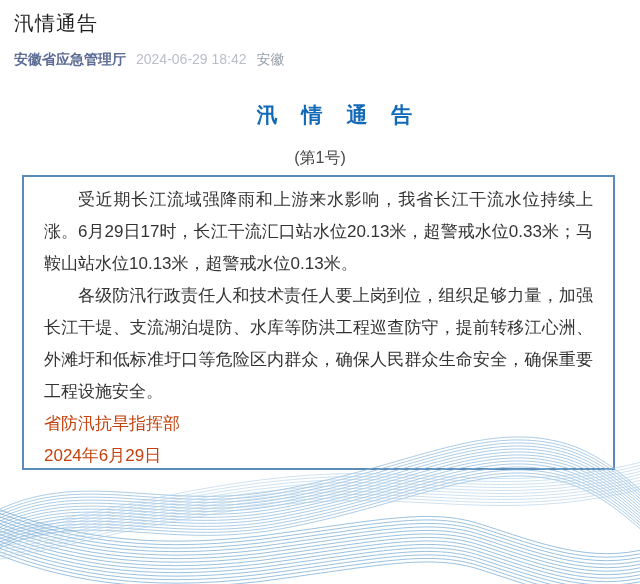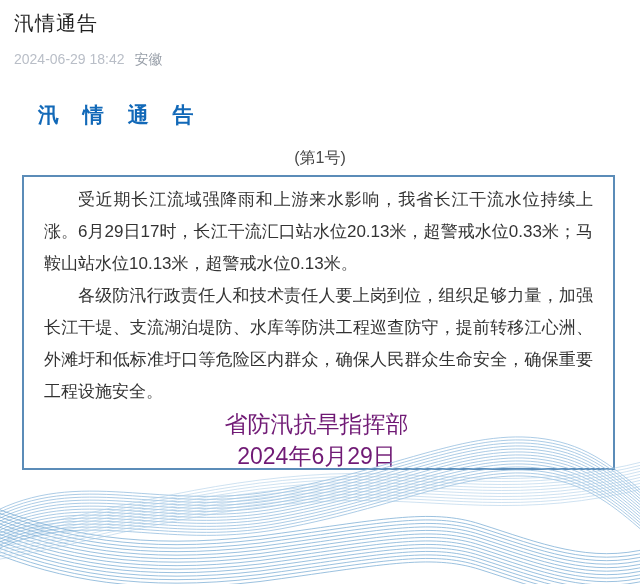--- a/index.html
+++ b/index.html
@@ -23,21 +23,21 @@
     display: flex;
     align-items: baseline;
     gap: 10px;
   }
   .source-link { color: #5d6c95; font-weight: 600; cursor: pointer; }
   .timestamp  { color: #b9bec7; text-align: center; }
   .region     { color: #979ea8; }
 
   .notice-title {
     margin-top: 32px;
-    text-align: left;
+    text-align: center;
     color: #1269b8;
     font-size: 21px;
     font-weight: 700;
     letter-spacing: 9px;
     text-indent: 9px; 
     padding-left: 29px;
   }
   .notice-number {
     margin-top: 19px;
     text-align: center;
@@ -57,43 +57,44 @@
     z-index: 1;
   }
   .notice-box p {
     font-size: 17px;
     line-height: 32px;
     color: #333333;
     text-indent: 2em;
     text-align: justify;
   }
   .sig-line {
-    font-size: 23px;
+    font-size: 17px;
     line-height: 32px;
-    color: #701a75;
-    text-align: center;
+    color: #c2410c;
+    text-align: left;
     padding-right: 4px;
   }
 
   .wave-wrap {
     position: absolute;
     left: 0;
     bottom: 0;
     width: 640px;
     height: 170px;
     z-index: 2;
     pointer-events: none;
   }
 </style>
 </head>
 <body>
 
 <div class="header">
   <div class="page-title">汛情通告</div>
   <div class="meta-row">
+    <span class="source-link">安徽省应急管理厅</span>
     <span class="timestamp">2024-06-29 18:42</span>
     <span class="region">安徽</span>
   </div>
 </div>
 
 <div class="notice-title">汛 情 通 告</div>
 <div class="notice-number">(第1号)</div>
 
 <div class="notice-box">
   <p>受近期长江流域强降雨和上游来水影响，我省长江干流水位持续上涨。6月29日17时，长江干流汇口站水位20.13米，超警戒水位0.33米；马鞍山站水位10.13米，超警戒水位0.13米。</p>

